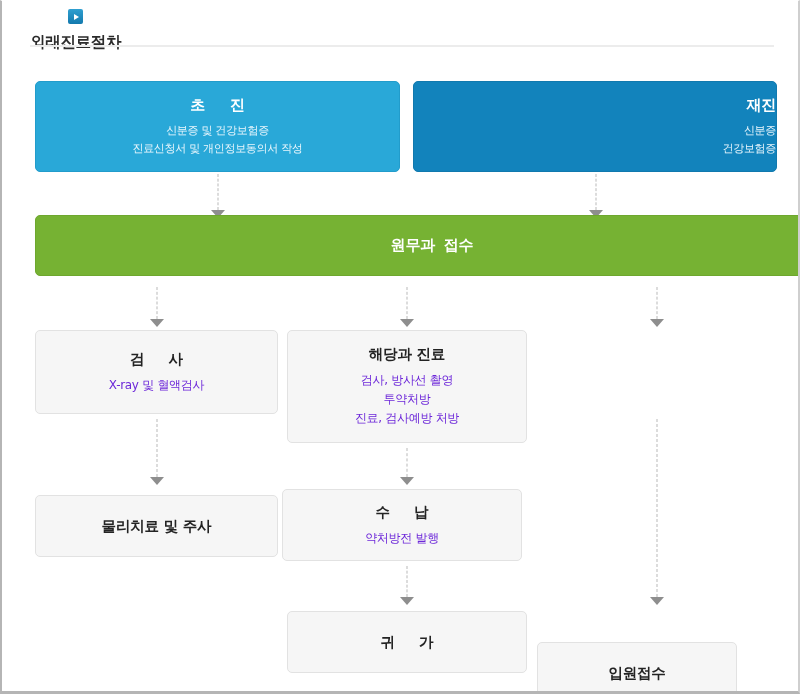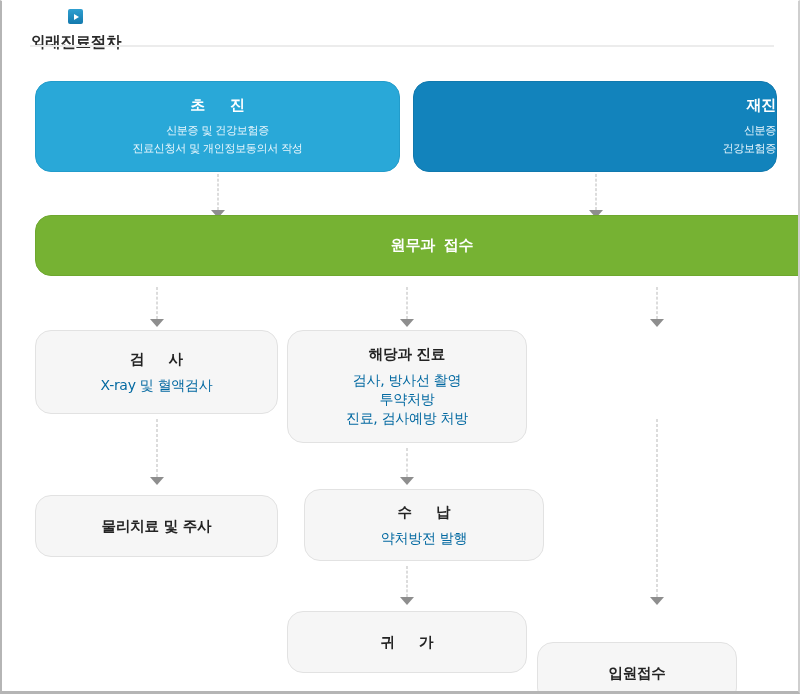--- a/index.html
+++ b/index.html
@@ -73,21 +73,21 @@
 
   
   .node {
     position: absolute;
     box-sizing: border-box;
     display: flex;
     flex-direction: column;
     align-items: center;
     justify-content: center;
     text-align: center;
-    border-radius: 16px;
+    border-radius: 5px;
   }
   .node .title {
     font-weight: bold;
     white-space: pre;
     letter-spacing: -0.2px;
   }
   .node .sub {
     white-space: pre;
     letter-spacing: -0.3px;
   }
@@ -128,22 +128,22 @@
   
   .node.gray {
     background: #f6f6f6;
     border: 1px solid #e2e2e2;
   }
   .node.gray .title {
     color: #232323;
     font-size: 14.5px;
   }
   .node.gray .sub {
-    color: #0369a1;
-    font-size: 14px;
+    color: #6d28d9;
+    font-size: 12px;
     line-height: 19px;
   }
   .node.gray .title + .sub {
     margin-top: 7px;
   }
 
   
   .conn {
     position: absolute;
   }
@@ -242,21 +242,21 @@
   </div>
   <div class="conn" style="left:647px; top:418px; width:16px; height:186px;">
     <div class="line" style="height:178px;"></div>
     <div class="head"></div>
   </div>
 
   <div class="node gray" style="left:33px; top:494px; width:243px; height:62px;">
     <span class="title">물리치료 및 주사</span>
   </div>
 
-  <div class="node gray" style="left:302px; top:488px; width:240px; height:72px;">
+  <div class="node gray" style="left:280px; top:488px; width:240px; height:72px;">
     <span class="title">수     납</span>
     <span class="sub">약처방전 발행</span>
   </div>
 
   <div class="conn" style="left:397px; top:565px; width:16px; height:39px;">
     <div class="line" style="height:31px;"></div>
     <div class="head"></div>
   </div>
 
   <div class="node gray" style="left:285px; top:610px; width:240px; height:62px;">

